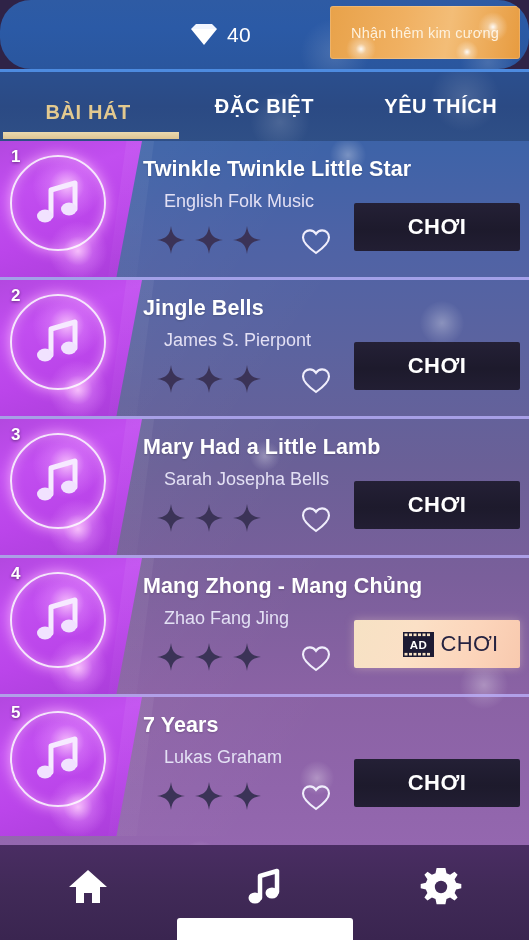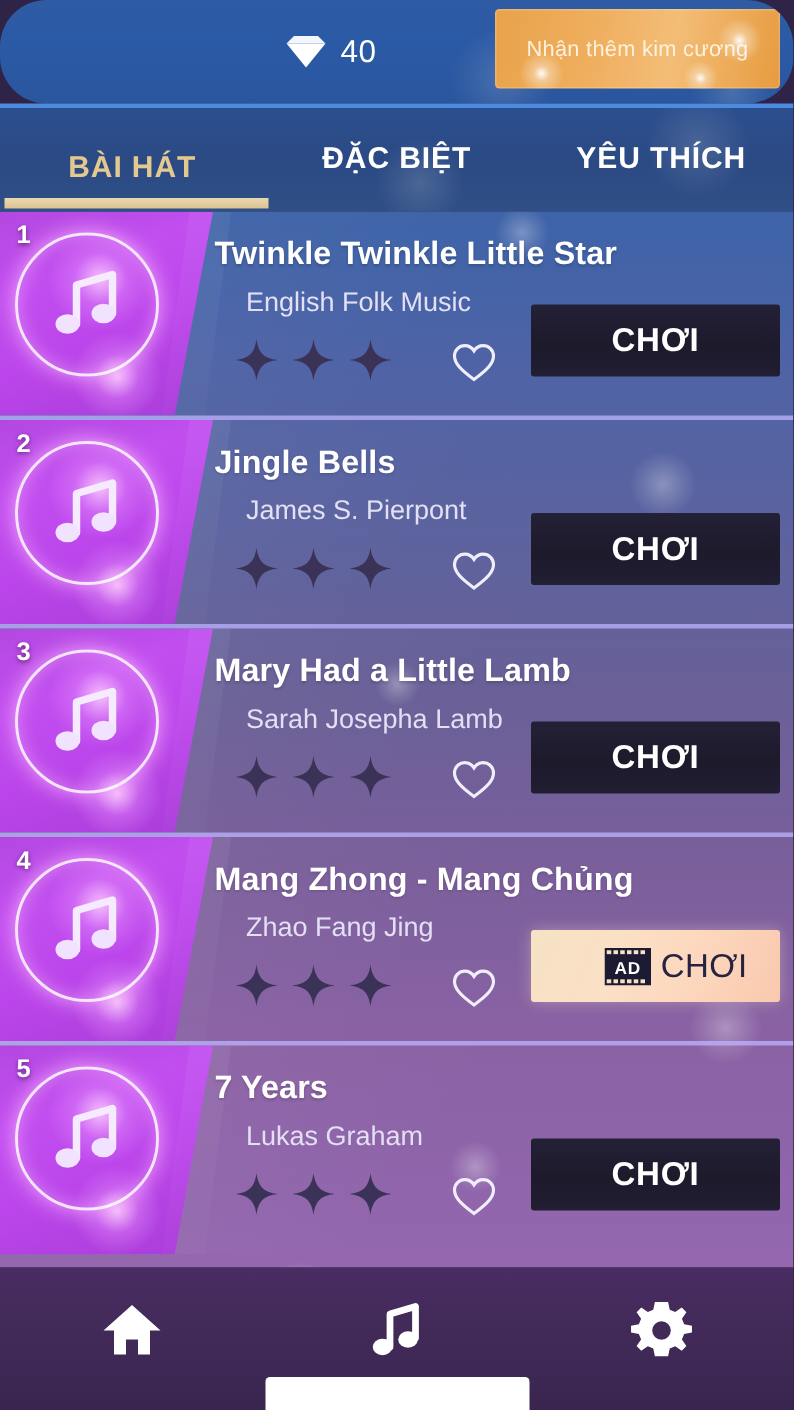--- a/index.html
+++ b/index.html
@@ -345,21 +345,21 @@
         <span>
           <svg viewBox="0 0 54 54" aria-hidden="true">
             <path d="M20 40 V14 L44 7 V33" fill="none" stroke="#f6eaff" stroke-width="5" stroke-linecap="round" stroke-linejoin="round"></path>
             <ellipse cx="14" cy="40" rx="8" ry="6.5" fill="#f1e2ff"></ellipse>
             <ellipse cx="38" cy="33" rx="8" ry="6.5" fill="#f1e2ff"></ellipse>
           </svg>
         </span>
       </div>
       <div class="row-info">
         <div class="song-title">Mary Had a Little Lamb</div>
-        <div class="song-artist">Sarah Josepha Lamb</div>
+        <div class="song-artist">Sarah Josepha Bells</div>
         <div class="stars">
           <svg class="star4" viewBox="0 0 28 28">
               <path d="M14 0 C15.2 9.2 18.8 12.8 28 14 C18.8 15.2 15.2 18.8 14 28 C12.8 18.8 9.2 15.2 0 14 C9.2 12.8 12.8 9.2 14 0 Z" fill="#3b3357"></path>
             </svg>
           <svg class="star4" viewBox="0 0 28 28">
               <path d="M14 0 C15.2 9.2 18.8 12.8 28 14 C18.8 15.2 15.2 18.8 14 28 C12.8 18.8 9.2 15.2 0 14 C9.2 12.8 12.8 9.2 14 0 Z" fill="#3b3357"></path>
             </svg>
           <svg class="star4" viewBox="0 0 28 28">
               <path d="M14 0 C15.2 9.2 18.8 12.8 28 14 C18.8 15.2 15.2 18.8 14 28 C12.8 18.8 9.2 15.2 0 14 C9.2 12.8 12.8 9.2 14 0 Z" fill="#3b3357"></path>
             </svg>

